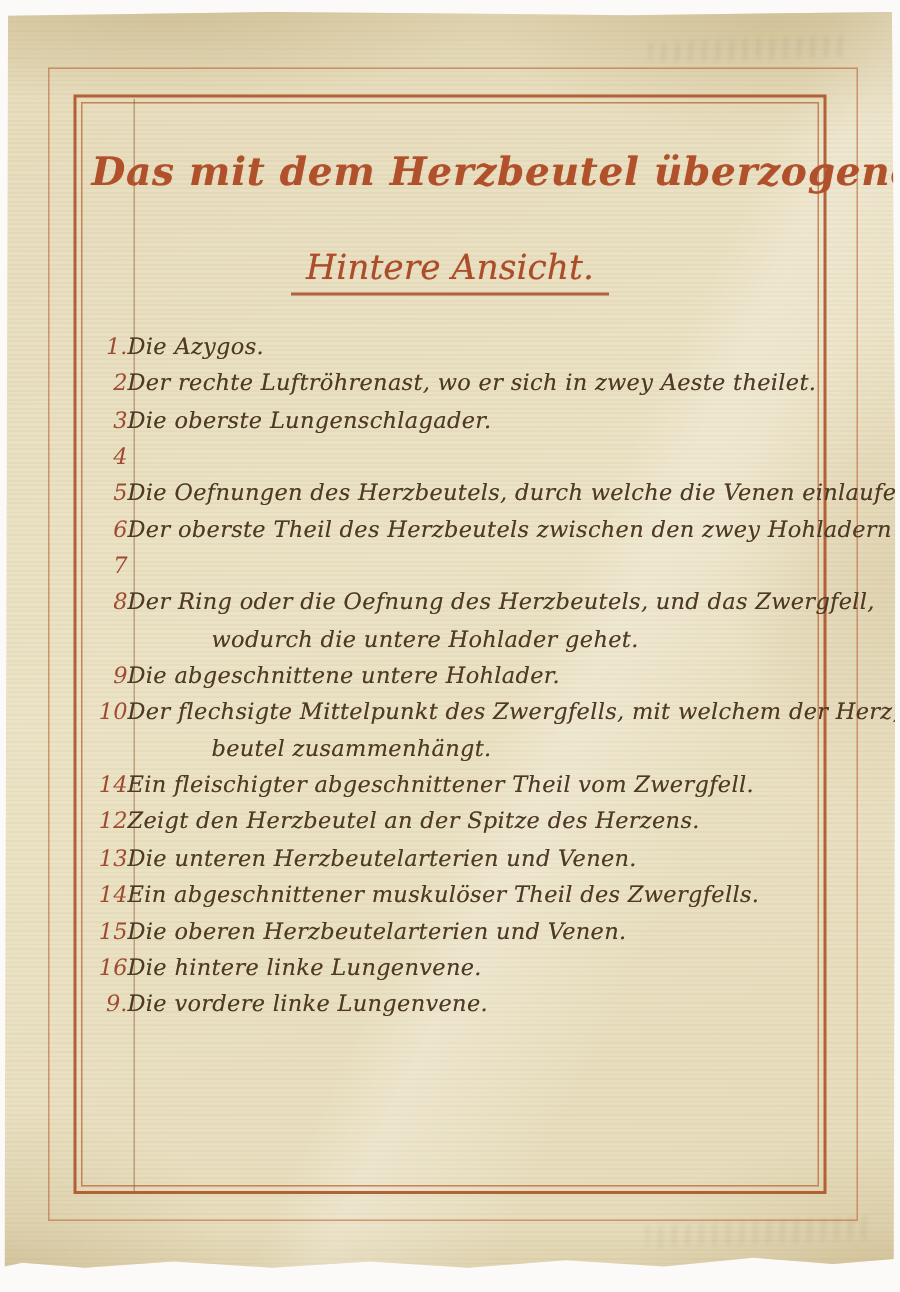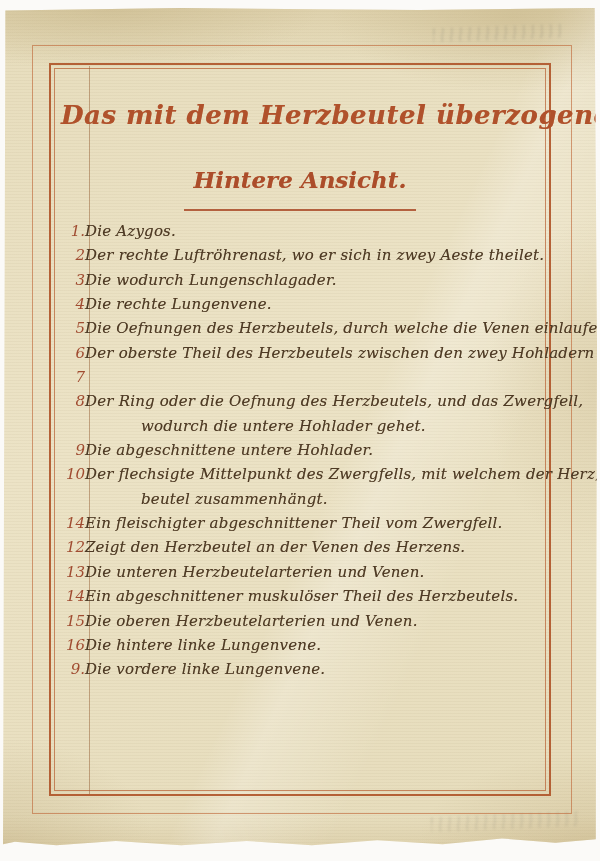--- a/index.html
+++ b/index.html
@@ -57,23 +57,23 @@
     color:#b0512b;
     letter-spacing:0.5px;
     text-shadow:0 0 0.5px rgba(176,81,43,0.6);
     white-space:nowrap;
   }
   .subtitle-row{
     position:absolute;left:0;right:0;top:158px;text-align:center;
   }
   .subtitle{
     display:inline-block;
-    font-size:23px;font-weight:bold;font-style:italic;
+    font-size:23px;font-weight:normal;font-style:italic;
     color:#ac4d2a;
-    padding:0 10px 16px 10px;
+    padding:0 10px 3px 10px;
     border-bottom:2px solid rgba(170,74,40,0.85);
     text-shadow:0 0 0.5px rgba(172,77,42,0.55);
   }
   .list{
     position:absolute;left:45px;top:214px;width:502px;
   }
   .row{
     display:flex;align-items:baseline;height:24.35px;
   }
   .num{
@@ -122,25 +122,24 @@
       <div class="row">
           <span class="num">1.</span>
           <span class="txt">Die Azygos.</span>
         </div>
       <div class="row">
           <span class="num">2</span>
           <span class="txt">Der rechte Luftröhrenast, wo er sich in zwey Aeste theilet.</span>
         </div>
       <div class="row">
           <span class="num">3</span>
-          <span class="txt">Die wodurch Lungenschlagader.</span>
+          <span class="txt">Die oberste Lungenschlagader.</span>
         </div>
       <div class="row">
           <span class="num">4</span>
-          <span class="txt">Die rechte Lungenvene.</span>
         </div>
       <div class="row">
           <span class="num">5</span>
           <span class="txt">Die Oefnungen des Herzbeutels, durch welche die Venen einlaufen.</span>
         </div>
       <div class="row">
           <span class="num">6</span>
           <span class="txt">Der oberste Theil des Herzbeutels zwischen den zwey Hohladern</span>
         </div>
       <div class="row">
@@ -165,29 +164,29 @@
       <div class="row cont">
           <span class="num"></span>
           <span class="txt">beutel zusammenhängt.</span>
         </div>
       <div class="row">
           <span class="num">14</span>
           <span class="txt">Ein fleischigter abgeschnittener Theil vom Zwergfell.</span>
         </div>
       <div class="row">
           <span class="num">12</span>
-          <span class="txt">Zeigt den Herzbeutel an der Venen des Herzens.</span>
+          <span class="txt">Zeigt den Herzbeutel an der Spitze des Herzens.</span>
         </div>
       <div class="row">
           <span class="num">13</span>
           <span class="txt">Die unteren Herzbeutelarterien und Venen.</span>
         </div>
       <div class="row">
           <span class="num">14</span>
-          <span class="txt">Ein abgeschnittener muskulöser Theil des Herzbeutels.</span>
+          <span class="txt">Ein abgeschnittener muskulöser Theil des Zwergfells.</span>
         </div>
       <div class="row">
           <span class="num">15</span>
           <span class="txt">Die oberen Herzbeutelarterien und Venen.</span>
         </div>
       <div class="row">
           <span class="num">16</span>
           <span class="txt">Die hintere linke Lungenvene.</span>
         </div>
       <div class="row">

